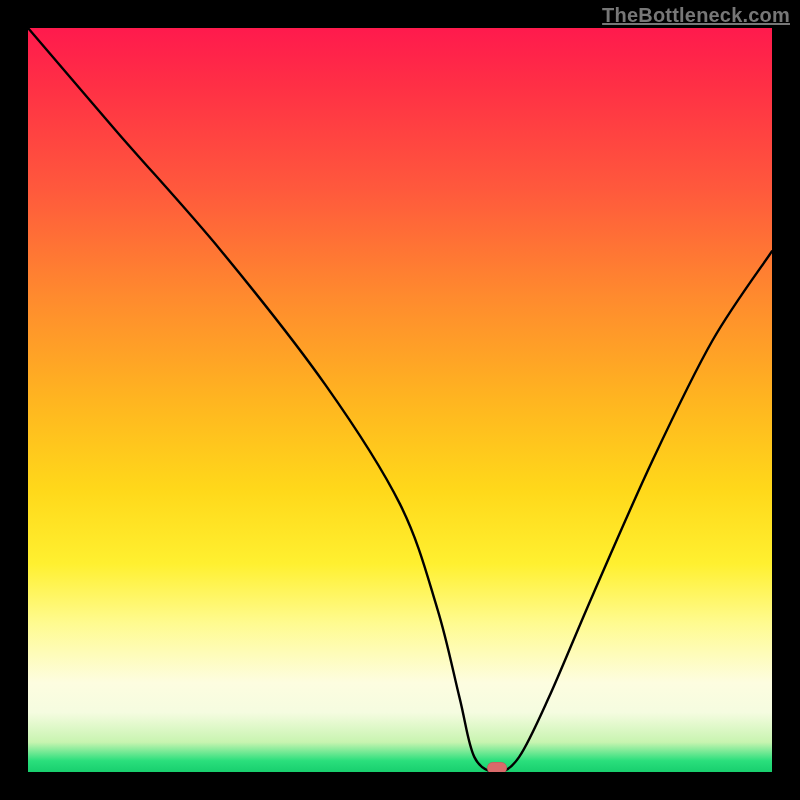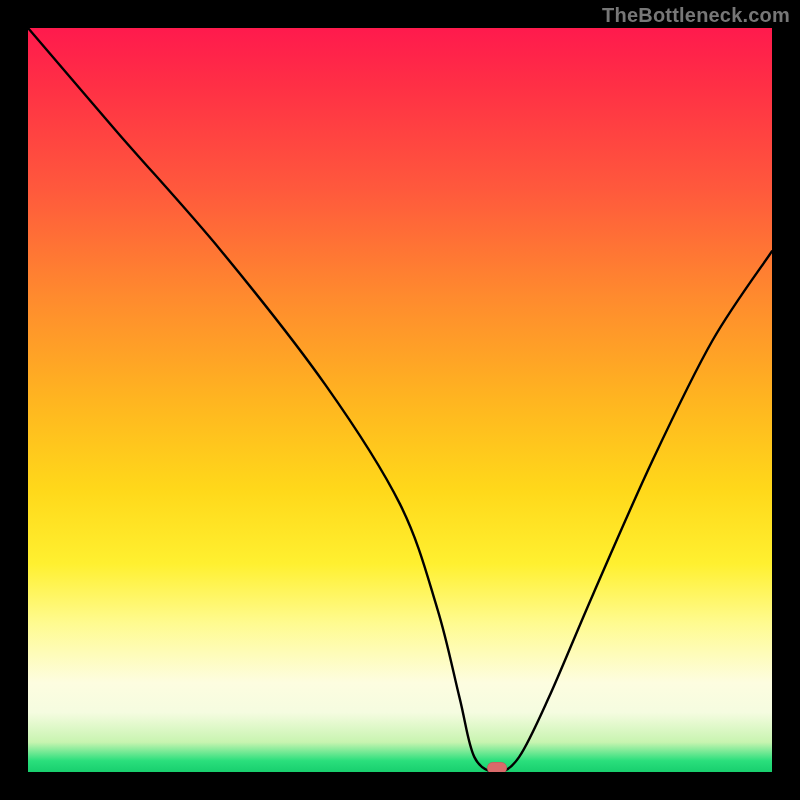--- a/index.html
+++ b/index.html
@@ -20,20 +20,21 @@
   .watermark {
     position: absolute;
     top: 4px;
     right: 10px;
     color: #777;
     font-size: 20px;
     font-weight: 600;
     letter-spacing: 0.2px;
     user-select: none;
     z-index: 5;
+    text-decoration: underline;
   }
   .plot {
     position: absolute;
     left: 28px;
     top: 28px;
     width: 744px;
     height: 744px;
     overflow: hidden;
   }
   .gradient {

